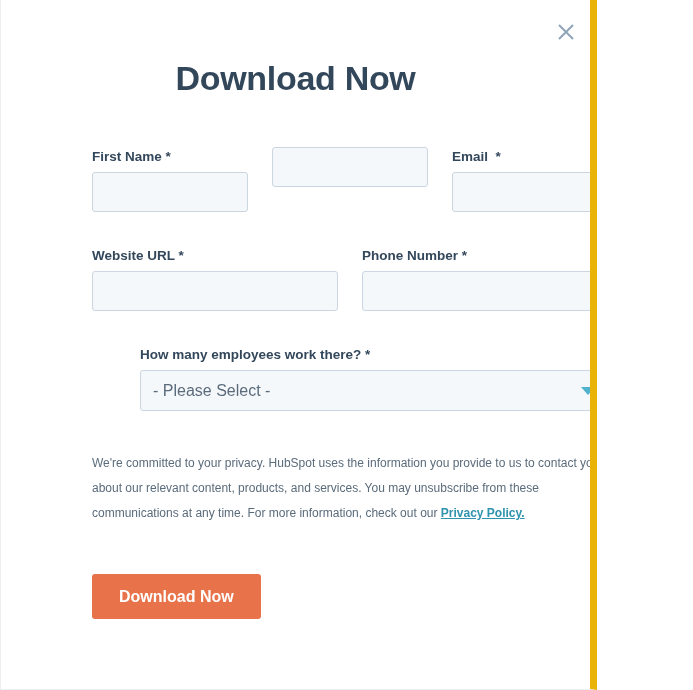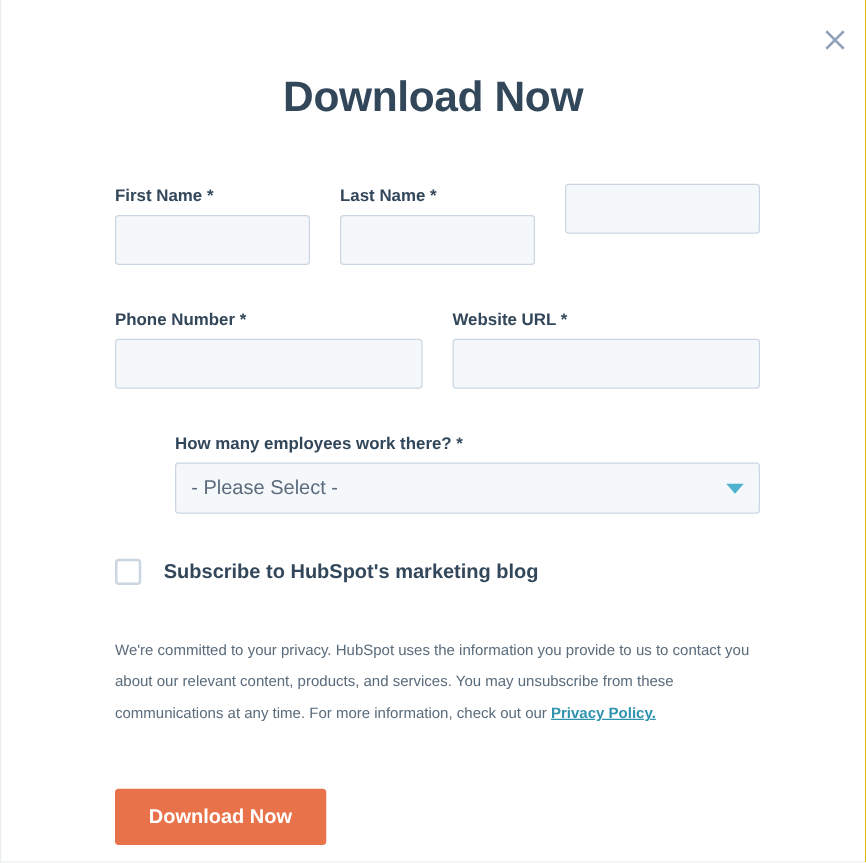--- a/index.html
+++ b/index.html
@@ -12,25 +12,25 @@
     background: #ffffff;
     font-family: "Liberation Sans", sans-serif;
     -webkit-font-smoothing: antialiased;
     overflow: hidden;
   }
 
   
   .modal {
     position: relative;
     box-sizing: border-box;
-    width: 693px;
+    width: 597px;
     height: 690px;
     background: #ffffff;
     border-left: 1px solid #eceff1;
-    border-right: 1px solid #eab308;
+    border-right: 7px solid #eab308;
     border-bottom: 1px solid #eceff1;
     overflow: hidden;
   }
 
   
   .close-btn {
     position: absolute;
     top: 18px;
     right: 10px;
     width: 28px;
@@ -216,58 +216,54 @@
 
   <div class="form">
 
     
     <div class="field-row">
       <div class="field">
         <label class="field-label"><span>First Name</span><span class="req"> *</span></label>
         <input class="text-input" type="text" value="" style="">
       </div>
       <div class="field">
-        <label class="field-label"><span>Last Name</span><span class="req"> *</span></label>
-        <input class="text-input" type="text" value="" style="">
-      </div>
-      <div class="field">
+        <input class="text-input" type="text" value="" style="">
+      </div>
+      <div class="field">
+        <label class="field-label"><span>Email</span><span class="req">  *</span></label>
         <input class="text-input" type="text" value="" style="">
       </div>
     </div>
 
     
     <div class="field-row" style="margin-top:34px;">
       <div class="field">
+        <label class="field-label"><span>Website URL</span><span class="req"> *</span></label>
+        <input class="text-input" type="text" value="" style="">
+      </div>
+      <div class="field">
         <label class="field-label"><span>Phone Number</span><span class="req"> *</span></label>
-        <input class="text-input" type="text" value="" style="">
-      </div>
-      <div class="field">
-        <label class="field-label"><span>Website URL</span><span class="req"> *</span></label>
         <input class="text-input" type="text" value="" style="">
       </div>
     </div>
 
     
     <div class="field-row" style="margin-top:34px;margin-bottom:0;">
       <div class="field full">
         <label class="field-label"><span>How many employees work there?</span><span class="req"> *</span></label>
         <div class="select-wrap">
           <div class="select-box">
             <span>- Please Select -</span>
           </div>
           <span class="select-caret"></span>
         </div>
       </div>
     </div>
 
     
-    <div class="checkbox-row">
-      <input type="checkbox" class="checkbox" id="subscribe-cb" style="">
-      <label class="checkbox-label" for="subscribe-cb">Subscribe to HubSpot's marketing blog</label>
-    </div>
 
     
     <p class="privacy"><span>We're committed to your privacy. HubSpot uses the information you provide to us to contact you about our relevant content, products, and services. You may unsubscribe from these communications at any time. For more information, check out our </span><a class="privacy-link" href="#">Privacy Policy.</a></p>
 
     
     <button class="submit-btn">Download Now</button>
 
   </div>
 </div>
 

